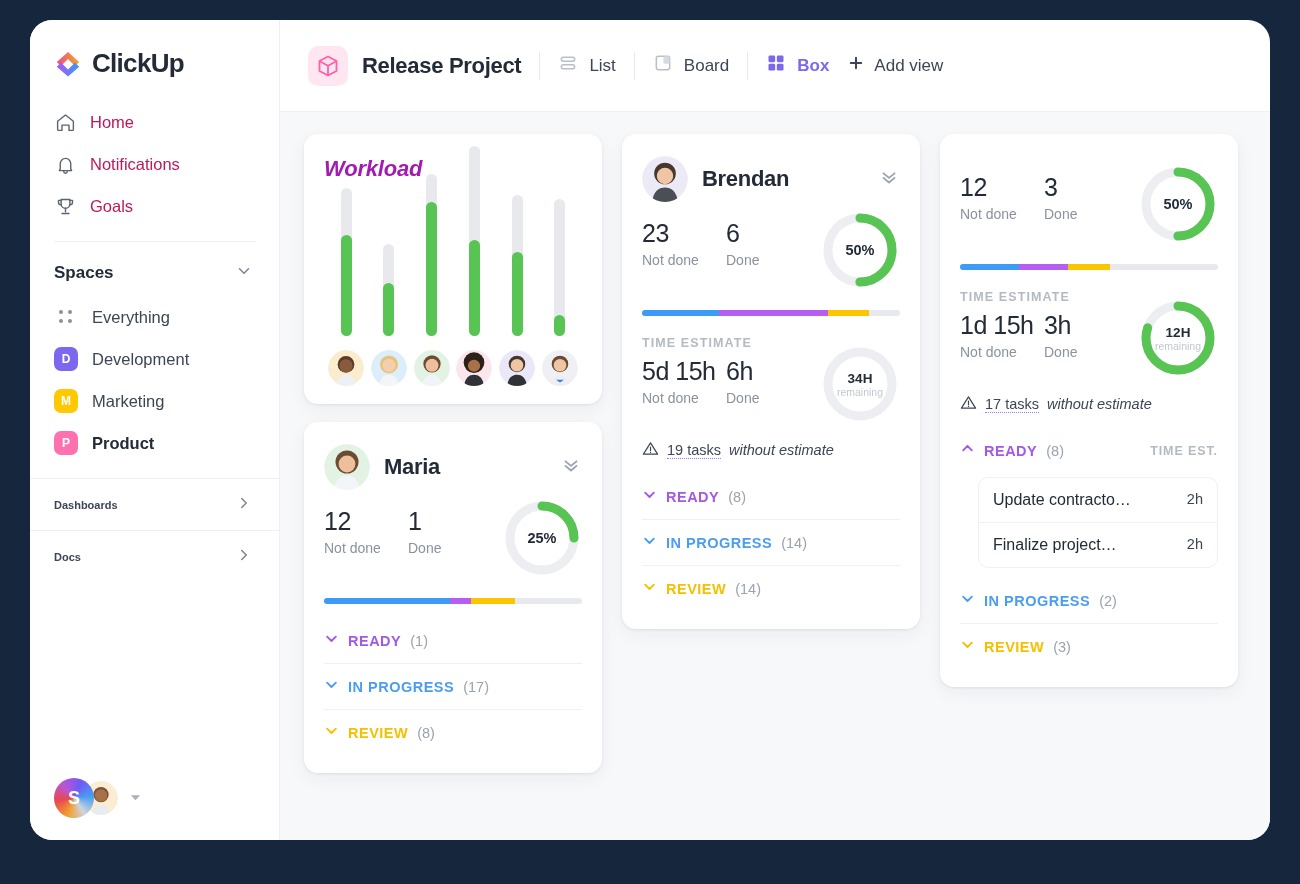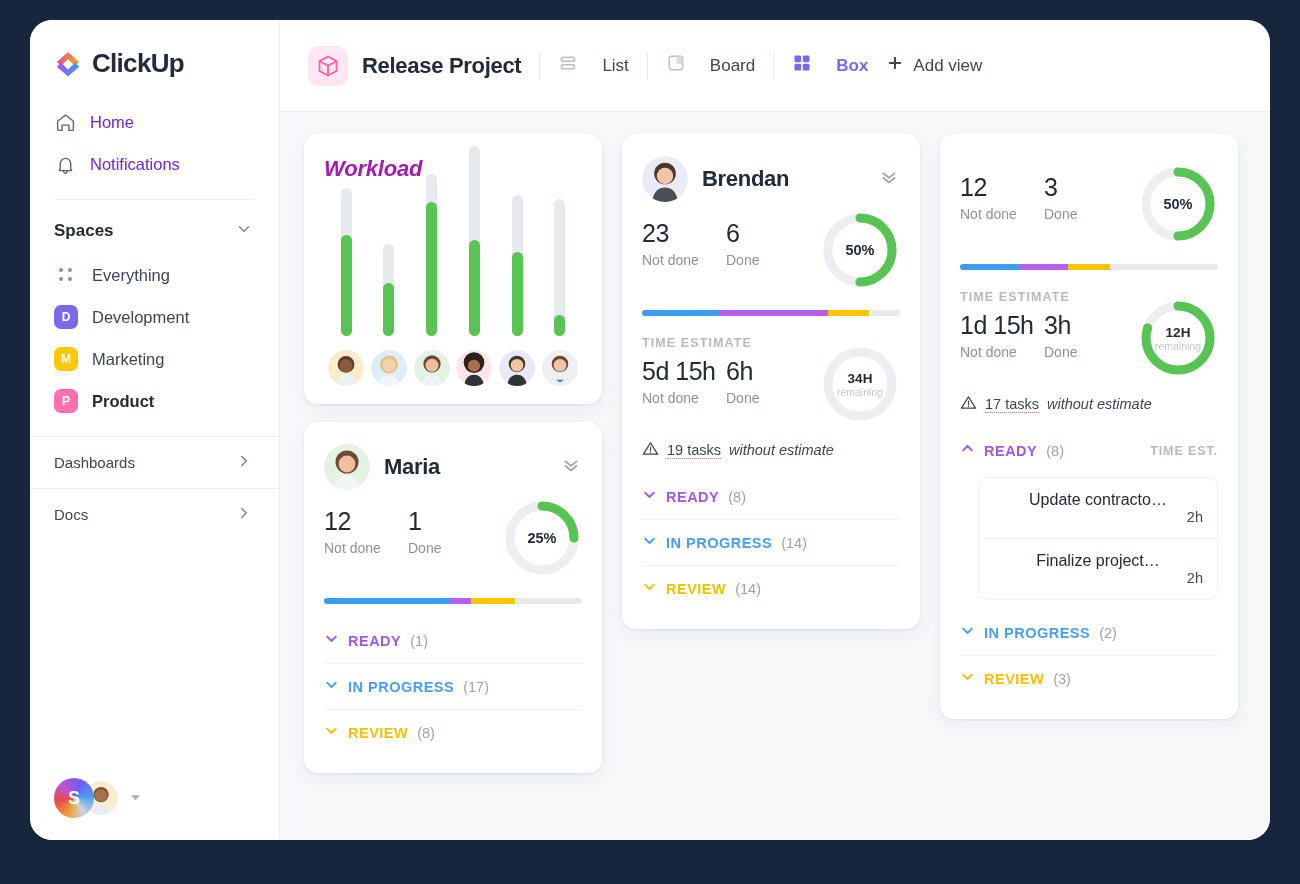--- a/index.html
+++ b/index.html
@@ -38,21 +38,21 @@
     font-size: 26px; font-weight: bold; color: #222b37;
     letter-spacing: -0.7px;
   }
   .nav-list { margin-top: 22px; padding: 0 14px; }
   .nav-item {
     display: flex; align-items: center; gap: 14px;
     height: 42px; padding-left: 10px;
     border-radius: 8px; cursor: pointer;
   }
   .nav-icon { width: 22px; height: 22px; display: flex; align-items: center; justify-content: center; color: #5b6472; }
-  .nav-label { font-size: 16.5px; color: #6d28d9; }
+  .nav-label { font-size: 16.5px; color: #be185d; }
 
   .divider { height: 1px; background: #edeff2; margin: 14px 24px 0 24px; }
 
   .spaces-head {
     display: flex; align-items: center; justify-content: space-between;
     padding: 20px 26px 0 24px;
   }
   .spaces-title { font-size: 17px; font-weight: bold; color: #222b37; }
   .space-list { margin-top: 12px; padding: 0 14px; }
   .space-item {
@@ -68,21 +68,21 @@
   .space-label { font-size: 16.5px; color: #3c4654; }
   .space-label.bold { font-weight: bold; color: #222b37; }
   .dots-icon { width: 24px; height: 24px; display:flex; align-items:center; justify-content:center; }
 
   .bottom-nav { margin-top: 4px; }
   .bottom-row {
     display: flex; align-items: center; justify-content: space-between;
     padding: 0 26px 0 24px; height: 52px; cursor: pointer;
     border-top: 1px solid #edeff2;
   }
-  .bottom-row span.lbl { font-size: 15px; color: #3c4654; }
+  .bottom-row span.lbl { font-size: 11px; color: #3c4654; font-weight: bold; }
 
   .user-bar {
     position: absolute; left: 24px; bottom: 22px;
     display: flex; align-items: center;
   }
   .av-s {
     width: 40px; height: 40px; border-radius: 50%;
     background: conic-gradient(from 200deg, #f0a030, #e8484f, #b955d8, #6f5af5, #4a9df0, #cfd4dc 85%, #f0a030);
     display: flex; align-items: center; justify-content: center;
     color: #fff; font-weight: bold; font-size: 18px;
@@ -105,21 +105,21 @@
   .proj-icon {
     width: 40px; height: 40px; border-radius: 10px; background: #ffe6f1;
     display: flex; align-items: center; justify-content: center;
   }
   .proj-title {
     font-size: 22px; font-weight: bold; color: #222b37;
     margin-left: 14px; letter-spacing: -0.3px;
   }
   .vsep { width: 1px; height: 28px; background: #e6e9ee; margin: 0 18px; }
   .view-tab {
-    display: flex; align-items: center; gap: 24px;
+    display: flex; align-items: center; gap: 11px;
     font-size: 17px; color: #3c4654; cursor: pointer;
   }
   .view-tab.active { color: #7b68ee; font-weight: bold; }
   .add-view {
     display: flex; align-items: center; gap: 9px;
     font-size: 17px; color: #3c4654; cursor: pointer; margin-left: 18px;
   }
 
   .board {
     flex: 1; background: #f7f8fa; padding: 22px 24px;
@@ -186,22 +186,22 @@
   .status-row + .status-row { border-top: 1px solid #eef0f3; }
   .status-name { font-size: 14.5px; font-weight: bold; letter-spacing: .5px; }
   .status-count { font-size: 14.5px; color: #9aa3b0; }
   .time-est-hdr { margin-left: auto; font-size: 12.5px; font-weight: bold; color: #b4bac4; letter-spacing: .9px; }
 
   .task-box {
     border: 1px solid #eef0f3; border-radius: 10px;
     margin: 4px 0 10px 18px; overflow: hidden;
   }
   .task-row {
-    display: flex; align-items: center;
-    padding: 13px 14px; cursor: pointer; flex-direction: column;
+    display: flex; 
+    padding: 13px 14px; cursor: pointer;
   }
   .task-row + .task-row { border-top: 1px solid #eef0f3; }
   .task-name { font-size: 16px; color: #222b37; }
   .task-time { margin-left: auto; font-size: 14.5px; color: #3c4654; }
 
   
   .face { width: 100%; height: 100%; display: block; }
 </style>
 </head>
 <body>
@@ -240,20 +240,32 @@
         <span class="nav-label">Home</span>
       </div>
       <div class="nav-item">
         <span class="nav-icon">
           <svg width="21" height="21" viewBox="0 0 24 24" fill="none" stroke="#5b6472" stroke-width="1.6" stroke-linecap="round" stroke-linejoin="round">
             <path d="M6 17V11a6 6 0 0 1 12 0v6l1 2H5z"></path>
               <path d="M10 20a2 2 0 0 0 4 0"></path>
           </svg>
         </span>
         <span class="nav-label">Notifications</span>
+      </div>
+      <div class="nav-item">
+        <span class="nav-icon">
+          <svg width="21" height="21" viewBox="0 0 24 24" fill="none" stroke="#5b6472" stroke-width="1.6" stroke-linecap="round" stroke-linejoin="round">
+            <path d="M7 4h10v5a5 5 0 0 1-10 0z"></path>
+              <path d="M7 5H4v2a3 3 0 0 0 3 3"></path>
+              <path d="M17 5h3v2a3 3 0 0 1-3 3"></path>
+            <path d="M12 14v4"></path>
+              <path d="M8 20h8"></path>
+          </svg>
+        </span>
+        <span class="nav-label">Goals</span>
       </div>
     </nav>
 
     <div class="divider"></div>
 
     <div class="spaces-head">
       <span class="spaces-title">Spaces</span>
       <span>
         <svg width="18" height="18" viewBox="0 0 24 24" fill="none" stroke="#7b8494" stroke-width="2" stroke-linecap="round" stroke-linejoin="round">
             <path d="M6 9l6 6 6-6"></path>

